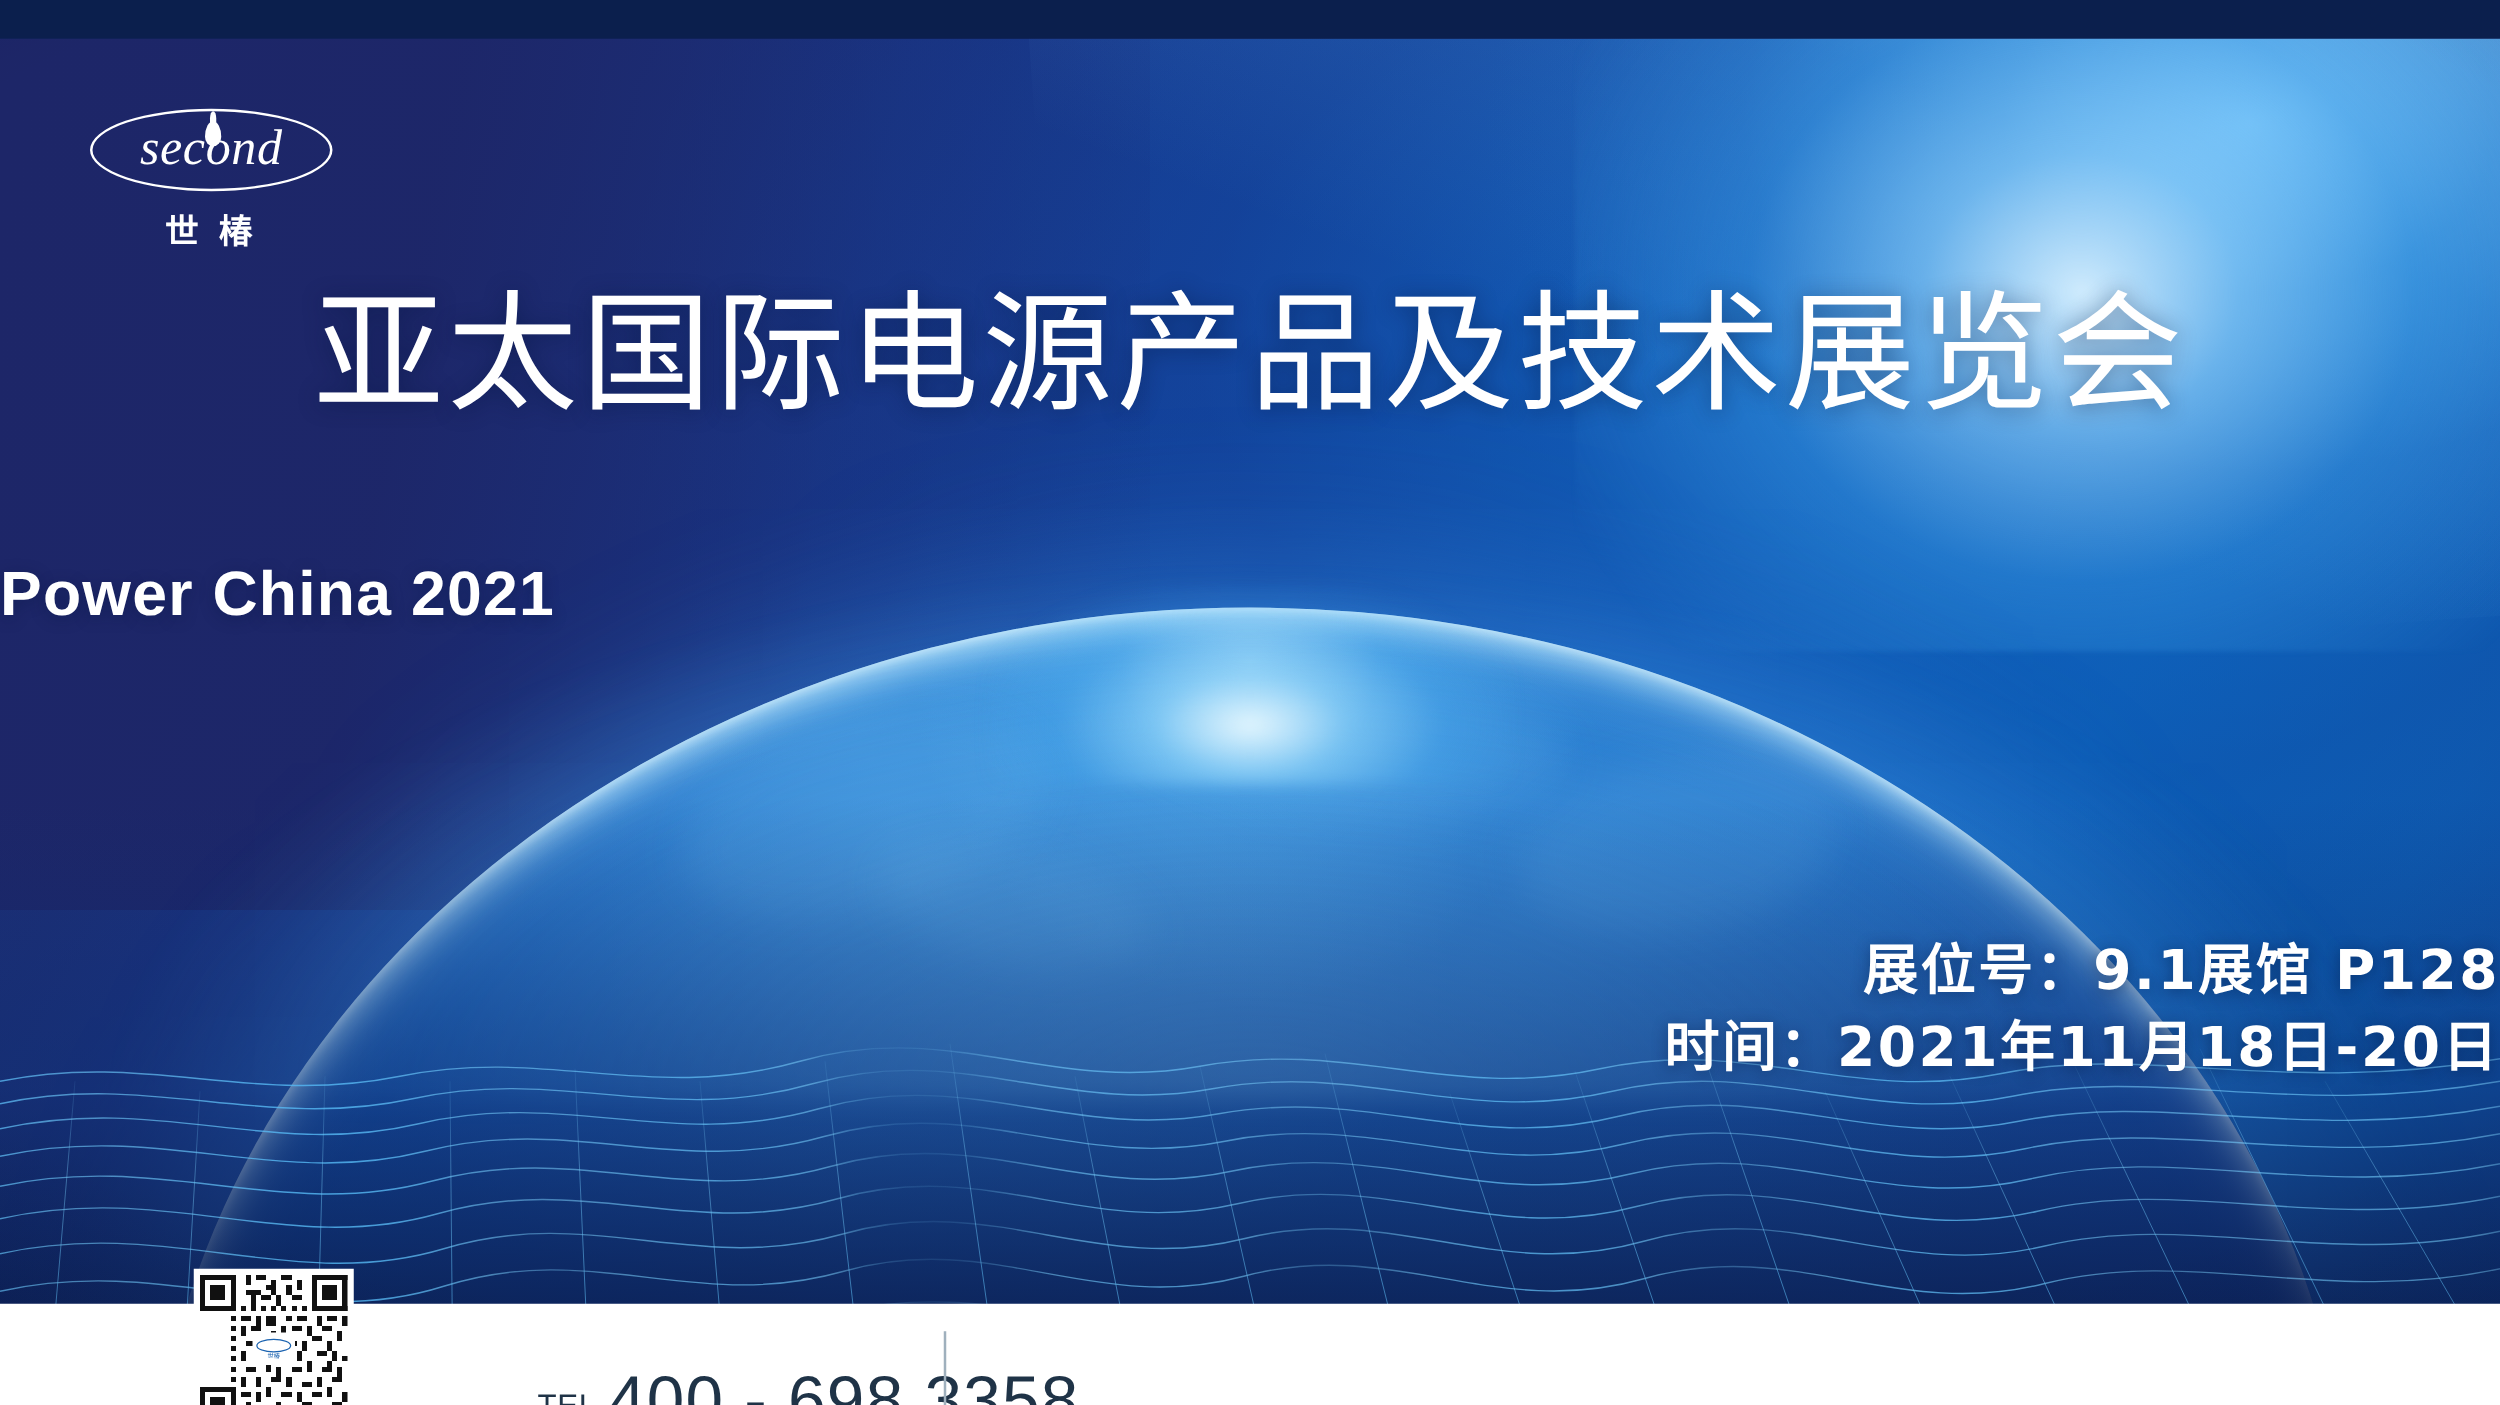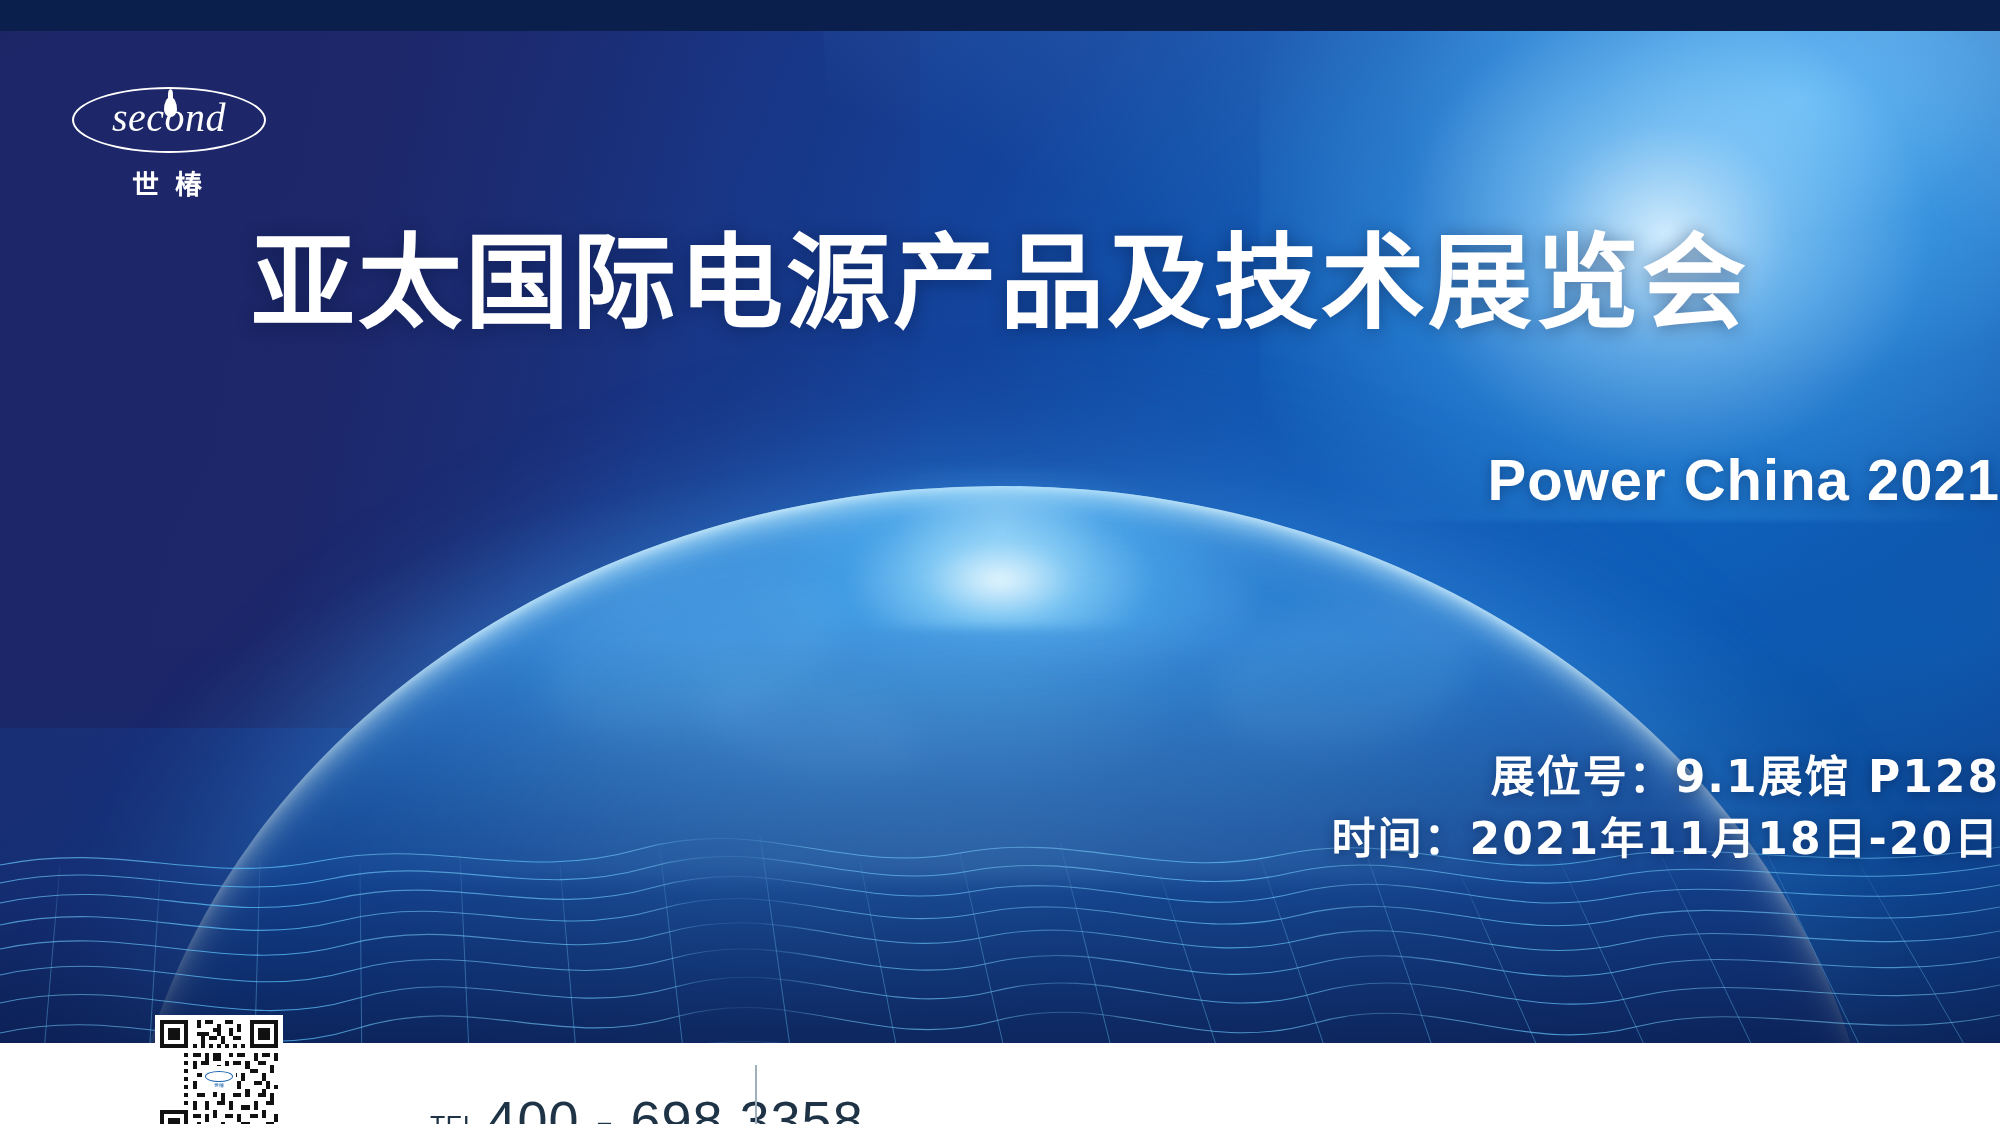--- a/index.html
+++ b/index.html
@@ -136,31 +136,31 @@
     font-weight:700;
     font-family:"DejaVu Sans","Liberation Sans",sans-serif;
   }
 
   
   .headline{
     position:absolute; left:0; right:0; top:196px;
     text-align:center;
     color:#fff;
     font-size:104px;
-    font-weight:700;
+    font-weight:400;
     letter-spacing:3px;
     line-height:1.08;
     text-shadow:0 2px 18px rgba(4,20,60,.45);
     font-family:"DejaVu Sans","Liberation Sans",sans-serif;
   }
   .subtitle{
     position:absolute; left:0; right:0; top:415px;
-    text-align:right;
+    text-align:left;
     color:#ffffff;
-    font-size:58px;
+    font-size:50px;
     font-weight:700;
     letter-spacing:1px;
     text-shadow:0 2px 12px rgba(4,20,60,.35);
   }
 
   
   .info{
     position:absolute; left:0; right:0; top:715px;
     text-align:right; color:#fff;
   }

